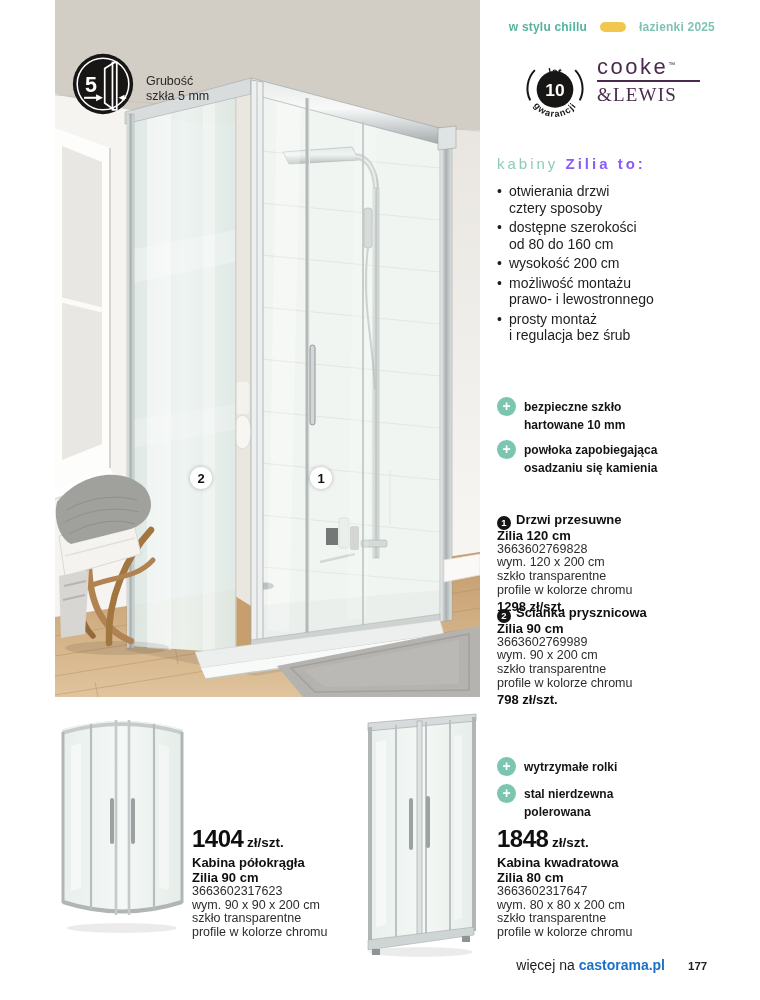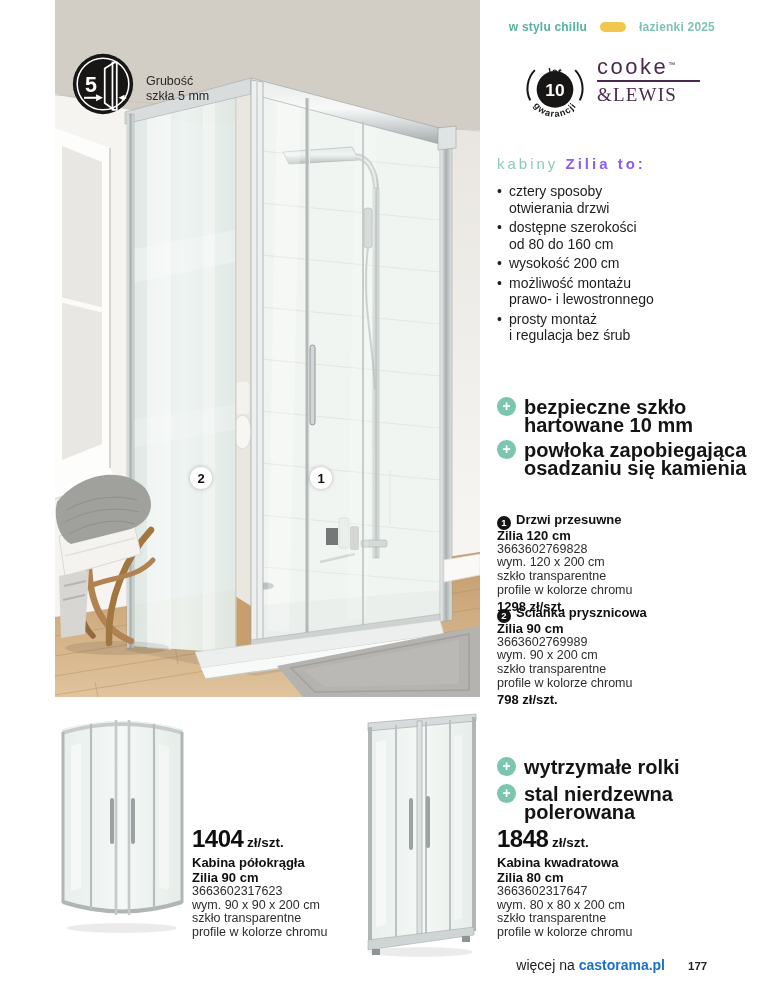--- a/index.html
+++ b/index.html
@@ -42,21 +42,21 @@
            font-size:14px;line-height:16.5px;color:#1d1d1d;}
   #bullets li{position:relative;padding-left:12px;margin-bottom:3px;}
   #bullets li::before{content:"•";position:absolute;left:0;top:0;}
   .bl{display:block;}
   .bl:empty{display:none;}
 
   
   .hl{display:flex;gap:8px;left:497px;}
   .hl-icon{flex:none;width:19px;height:19px;border-radius:50%;background:#7cc5b1;color:#fff;
            font-weight:bold;font-size:14px;line-height:19px;text-align:center;}
-  .hl-text{font-weight:bold;font-size:20px;line-height:18px;color:#141414;padding-top:1px;}
+  .hl-text{font-weight:bold;font-size:12px;line-height:18px;color:#141414;padding-top:1px;}
 
   
   .prod{left:497px;width:240px;font-size:12.5px;line-height:13.8px;color:#2d2d2d;}
   .p-bold{font-weight:bold;color:#0f0f0f;font-size:13px;line-height:15px;}
   .p-price{font-weight:bold;color:#0f0f0f;font-size:13px;line-height:15px;margin-top:1px;}
   .num-marker{display:inline-flex;width:14px;height:14px;border-radius:50%;background:#141414;
               color:#fff;font-size:9.5px;font-weight:bold;align-items:center;justify-content:center;
               margin-right:5px;transform:translateY(2px);}
   .bigprice{margin-bottom:4px;}
   .bp-num{font-size:24px;font-weight:bold;letter-spacing:-.5px;color:#0f0f0f;}
@@ -272,22 +272,22 @@
     <div id="brand-bottom">&amp;LEWIS</div>
   </div>
 
   <div id="intro-title" class="abs">
     <span class="lt">kabiny</span>
     <span class="bd">Zilia to:</span>
   </div>
 
   <ul id="bullets" class="abs">
     <li>
+        <span class="bl">otwierania drzwi</span>
         <span class="bl">cztery sposoby</span>
-        <span class="bl">otwierania drzwi</span>
       </li>
     <li>
         <span class="bl">dostępne szerokości</span>
         <span class="bl">od 80 do 160 cm</span>
       </li>
     <li>
         <span class="bl">wysokość 200 cm</span>
       </li>
     <li>
         <span class="bl">możliwość montażu</span>

